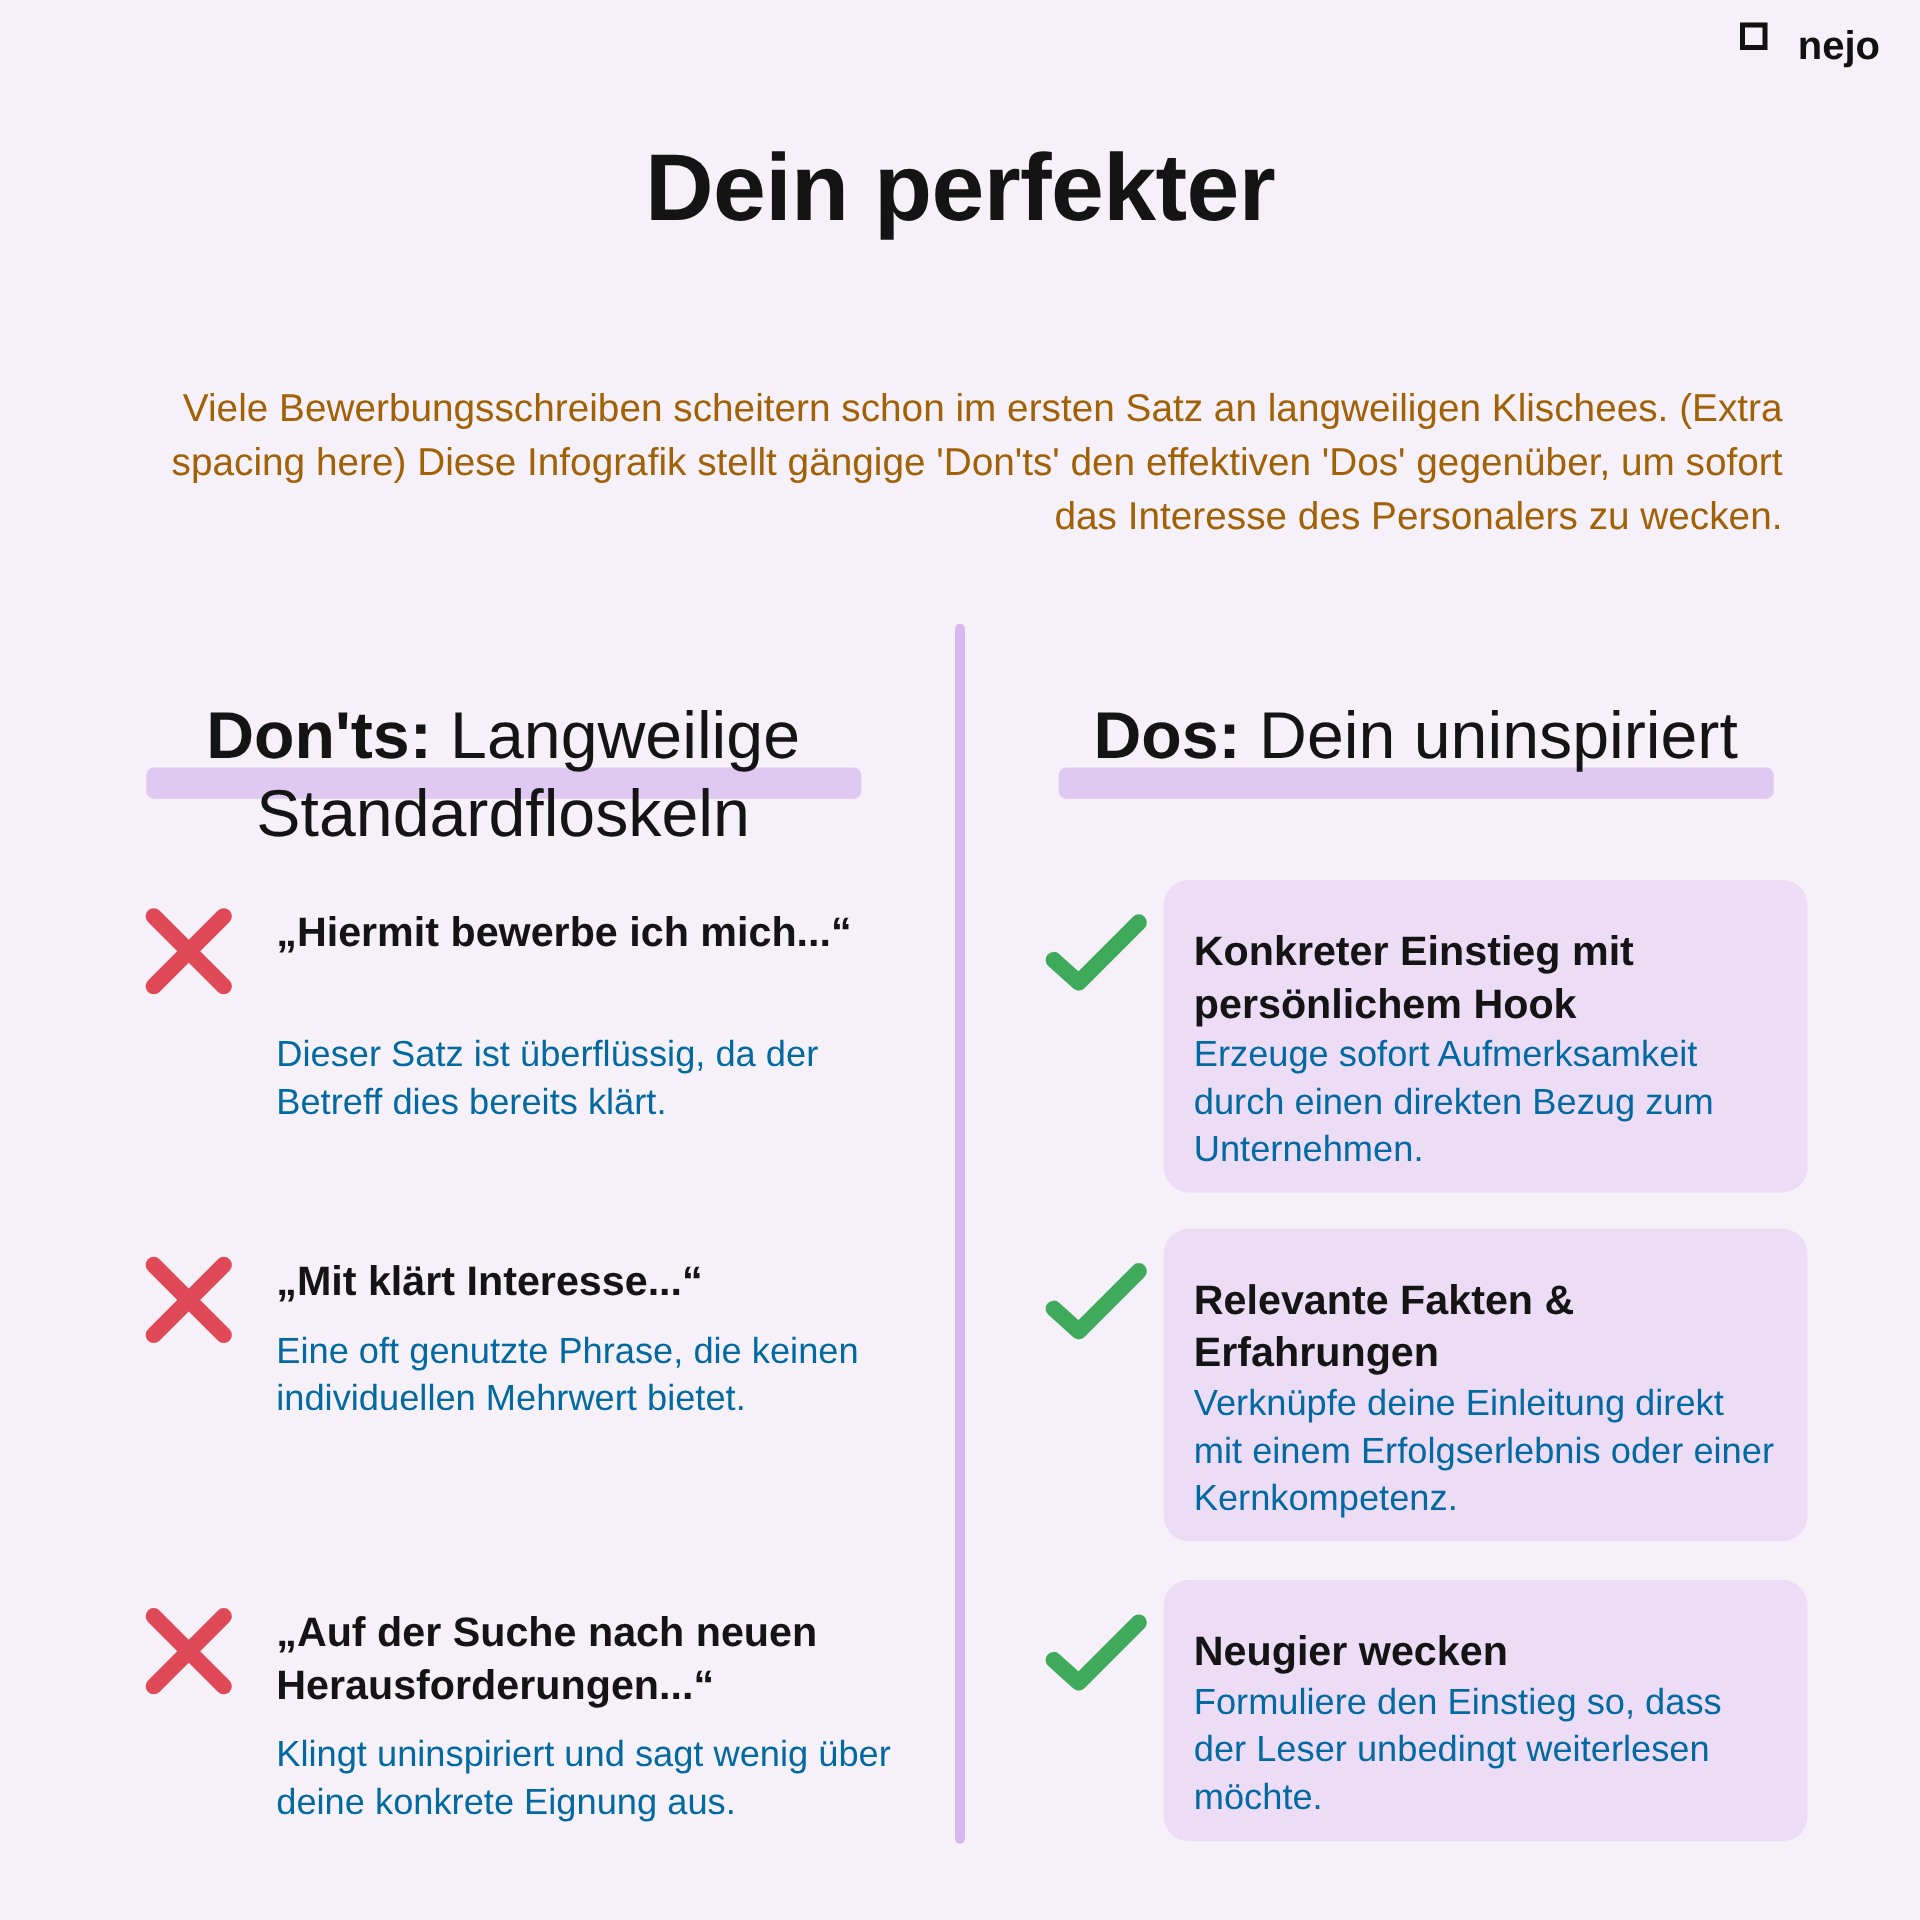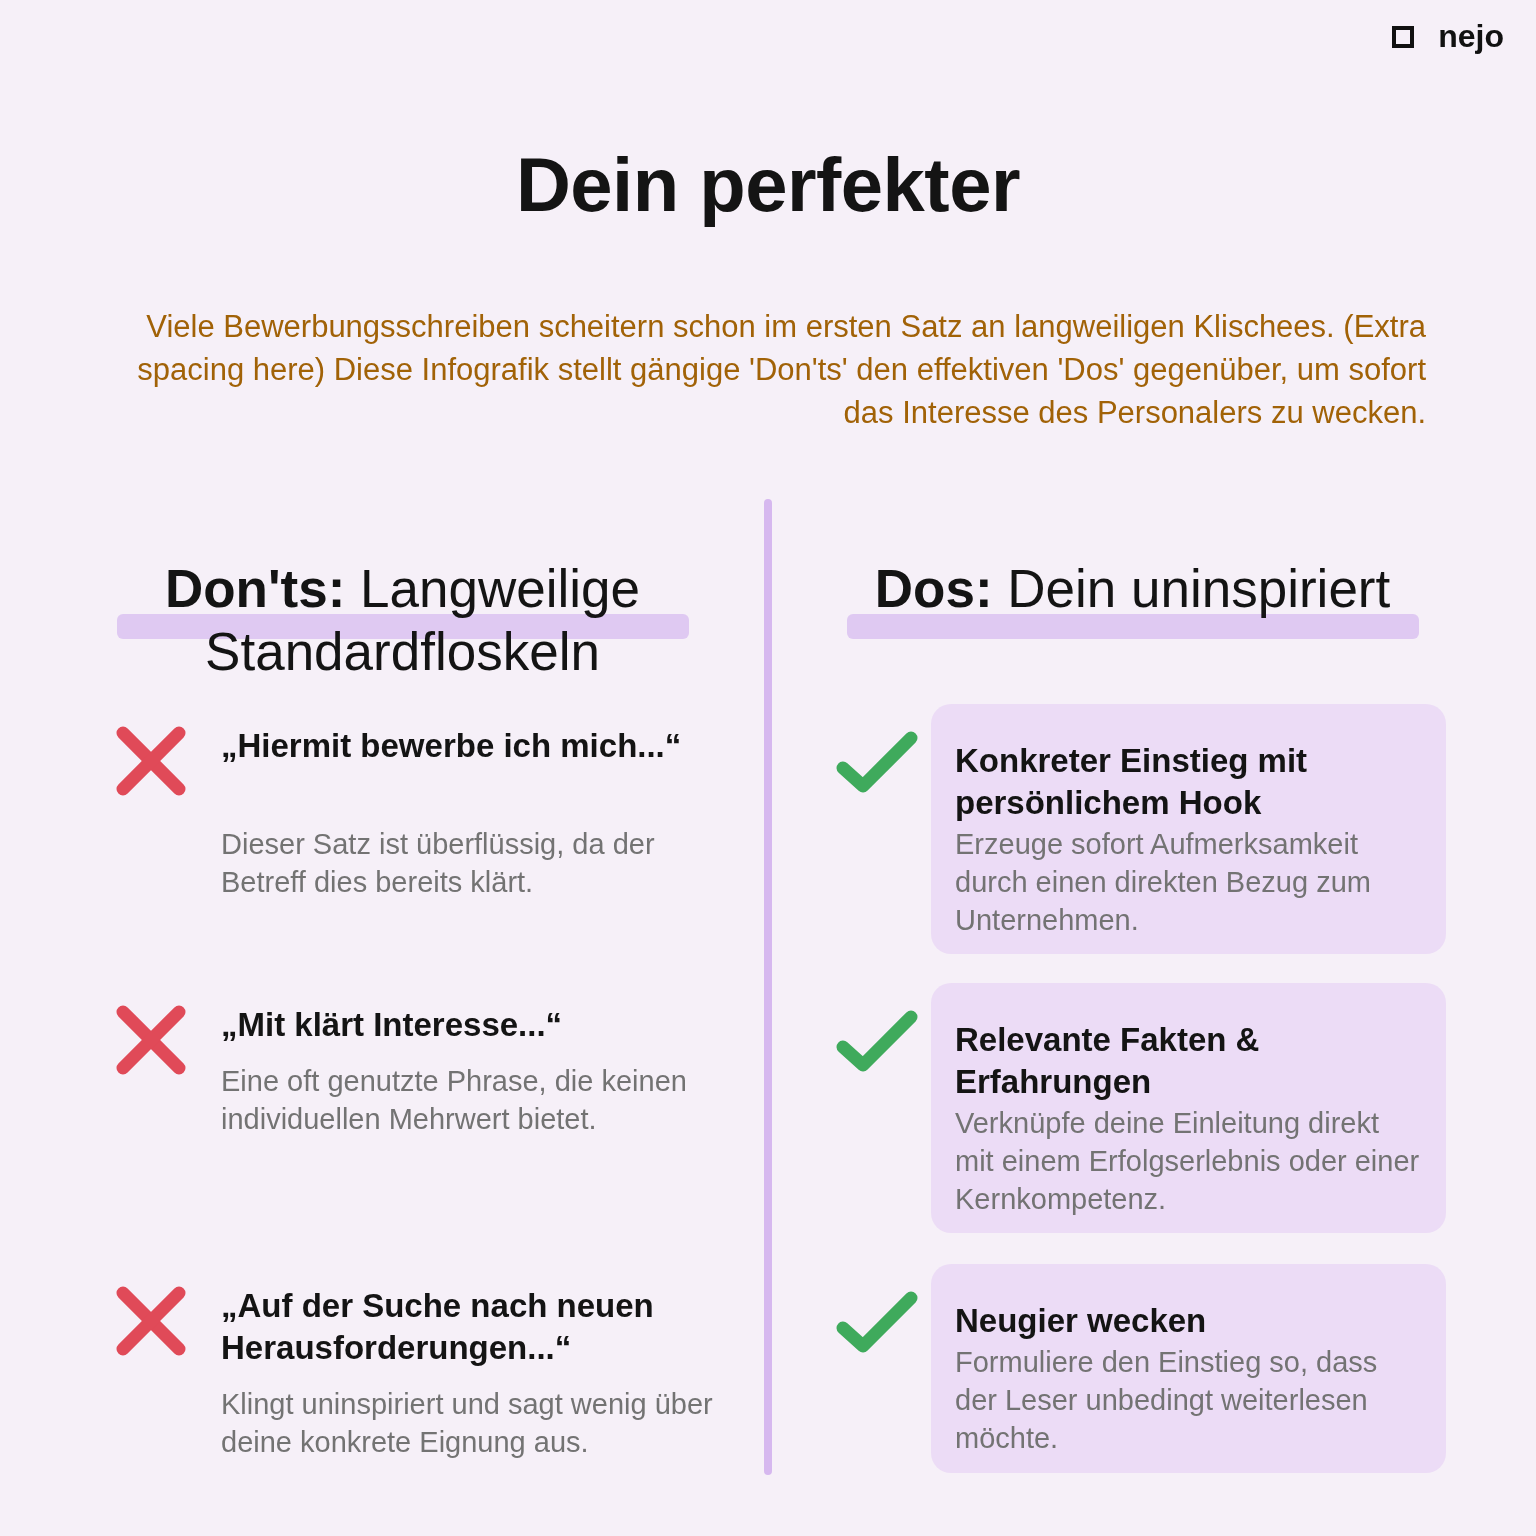--- a/index.html
+++ b/index.html
@@ -4,33 +4,32 @@
 <style>
   html, body { margin: 0; padding: 0; }
   body {
     width: 1536px; height: 1536px; overflow: hidden; position: relative;
     background: #f6f0f8;
     font-family: "Liberation Sans", sans-serif;
     color: #141414;
   }
   .brand {
     position: absolute; top: 18px; right: 32px;
-    display: flex; align-items: center; gap: 24px;
+    display: flex; align-items: flex-start; gap: 24px;
   }
   .brand-box {
     width: 18px; height: 18px; border: 4px solid #111; box-sizing: border-box; background: transparent;
     width: 22px; height: 22px;
   }
   .brand-name { font-size: 32px; font-weight: bold; letter-spacing: 0px; color: #111; }
 
   .title {
     position: absolute; top: 104px; left: 0; width: 1536px;
     text-align: center; font-weight: bold; font-size: 76px; line-height: 94px;
     letter-spacing: -0.5px;
-    margin-top: 34px;
   }
   .intro {
     position: absolute; top: 305px; left: 110px; width: 1316px;
     text-align: right; font-size: 31px; line-height: 43px; color: #a16207;
   }
 
   .col-head {
     position: absolute; top: 510px; text-align: center;
     font-size: 53px; line-height: 63px; z-index: 2; margin-top: 47px;
   }
@@ -48,21 +47,21 @@
     position: absolute; left: 764px; top: 499px; width: 8px; height: 976px;
     border-radius: 4px; background: #d6b8ef;
   }
 
   .item { position: absolute; }
   .item .icon { position: absolute; }
   .item .heading {
     position: absolute; font-weight: bold; font-size: 33px; line-height: 42px; color: #141414;
   }
   .item .desc {
-    position: absolute; font-size: 29px; line-height: 38px; color: #737373;
+    position: absolute; font-size: 29px; line-height: 38px; color: #0369a1;
   }
 
   .dont .icon { left: 114px; width: 74px; height: 74px; }
   .dont .heading { left: 221px; width: 500px; }
   .dont .desc { left: 221px; width: 500px; }
 
   .do-card {
     position: absolute; left: 931px; width: 515px; border-radius: 20px;
     background: #ecdcf6;
   }

